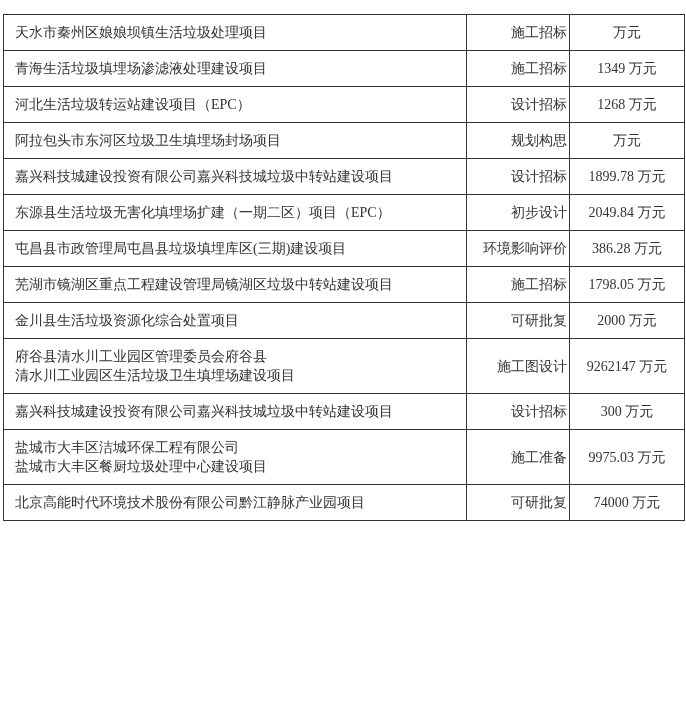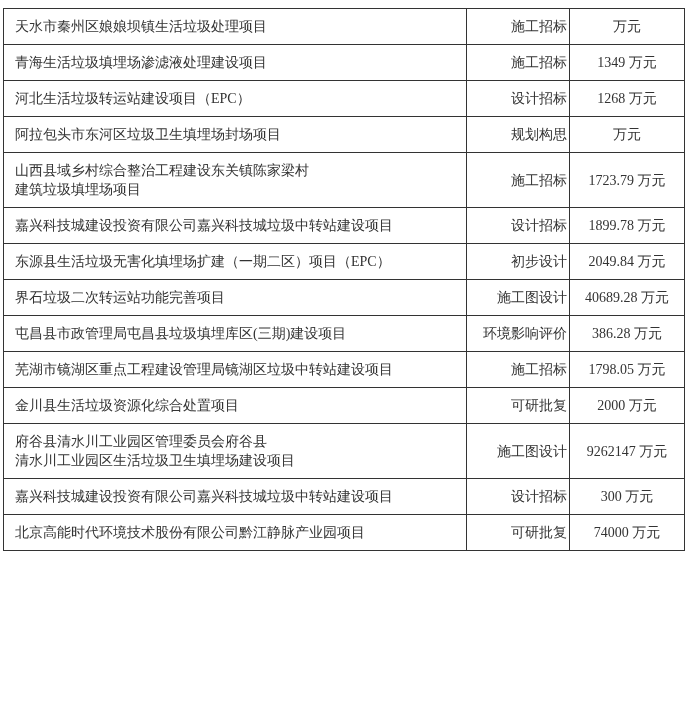--- a/index.html
+++ b/index.html
@@ -6,21 +6,21 @@
     margin: 0;
     padding: 0;
     background: #ffffff;
     font-family: "Liberation Serif", "DejaVu Serif", serif;
   }
   .page {
     width: 619px;
     height: 717px;
     background: #ffffff;
     box-sizing: border-box;
-    padding: 8px 2px 2px 3px;
+    padding: 14px 2px 2px 3px;
   }
   table.projects {
     border-collapse: collapse;
     table-layout: fixed;
     width: 681px;
     color: #333333;
     font-size: 14px;
   }
   table.projects td {
     border: 1px solid #333333;
@@ -66,39 +66,28 @@
         <td class="name-cell">河北生活垃圾转运站建设项目（EPC）</td>
         <td class="stage-cell">设计招标</td>
         <td class="amount-cell">1268 万元</td>
       </tr>
       <tr>
         <td class="name-cell">阿拉包头市东河区垃圾卫生填埋场封场项目</td>
         <td class="stage-cell">规划构思</td>
         <td class="amount-cell">万元</td>
       </tr>
       <tr>
-        <td class="name-cell">山西县域乡村综合整治工程建设东关镇陈家梁村
-建筑垃圾填埋场项目</td>
-        <td class="stage-cell">施工招标</td>
-        <td class="amount-cell">1723.79 万元</td>
-      </tr>
-      <tr>
         <td class="name-cell">嘉兴科技城建设投资有限公司嘉兴科技城垃圾中转站建设项目</td>
         <td class="stage-cell">设计招标</td>
         <td class="amount-cell">1899.78 万元</td>
       </tr>
       <tr>
         <td class="name-cell">东源县生活垃圾无害化填埋场扩建（一期二区）项目（EPC）</td>
         <td class="stage-cell">初步设计</td>
         <td class="amount-cell">2049.84 万元</td>
-      </tr>
-      <tr>
-        <td class="name-cell">界石垃圾二次转运站功能完善项目</td>
-        <td class="stage-cell">施工图设计</td>
-        <td class="amount-cell">40689.28 万元</td>
       </tr>
       <tr>
         <td class="name-cell">屯昌县市政管理局屯昌县垃圾填埋库区(三期)建设项目</td>
         <td class="stage-cell">环境影响评价</td>
         <td class="amount-cell">386.28 万元</td>
       </tr>
       <tr>
         <td class="name-cell">芜湖市镜湖区重点工程建设管理局镜湖区垃圾中转站建设项目</td>
         <td class="stage-cell">施工招标</td>
         <td class="amount-cell">1798.05 万元</td>
@@ -113,19 +102,25 @@
 清水川工业园区生活垃圾卫生填埋场建设项目</td>
         <td class="stage-cell">施工图设计</td>
         <td class="amount-cell">9262147 万元</td>
       </tr>
       <tr>
         <td class="name-cell">嘉兴科技城建设投资有限公司嘉兴科技城垃圾中转站建设项目</td>
         <td class="stage-cell">设计招标</td>
         <td class="amount-cell">300 万元</td>
       </tr>
       <tr>
+        <td class="name-cell">盐城市大丰区洁城环保工程有限公司
+盐城市大丰区餐厨垃圾处理中心建设项目</td>
+        <td class="stage-cell">施工准备</td>
+        <td class="amount-cell">9975.03 万元</td>
+      </tr>
+      <tr>
         <td class="name-cell">北京高能时代环境技术股份有限公司黔江静脉产业园项目</td>
         <td class="stage-cell">可研批复</td>
         <td class="amount-cell">74000 万元</td>
       </tr>
     </tbody>
   </table>
 </div>
 
 </body></html>

